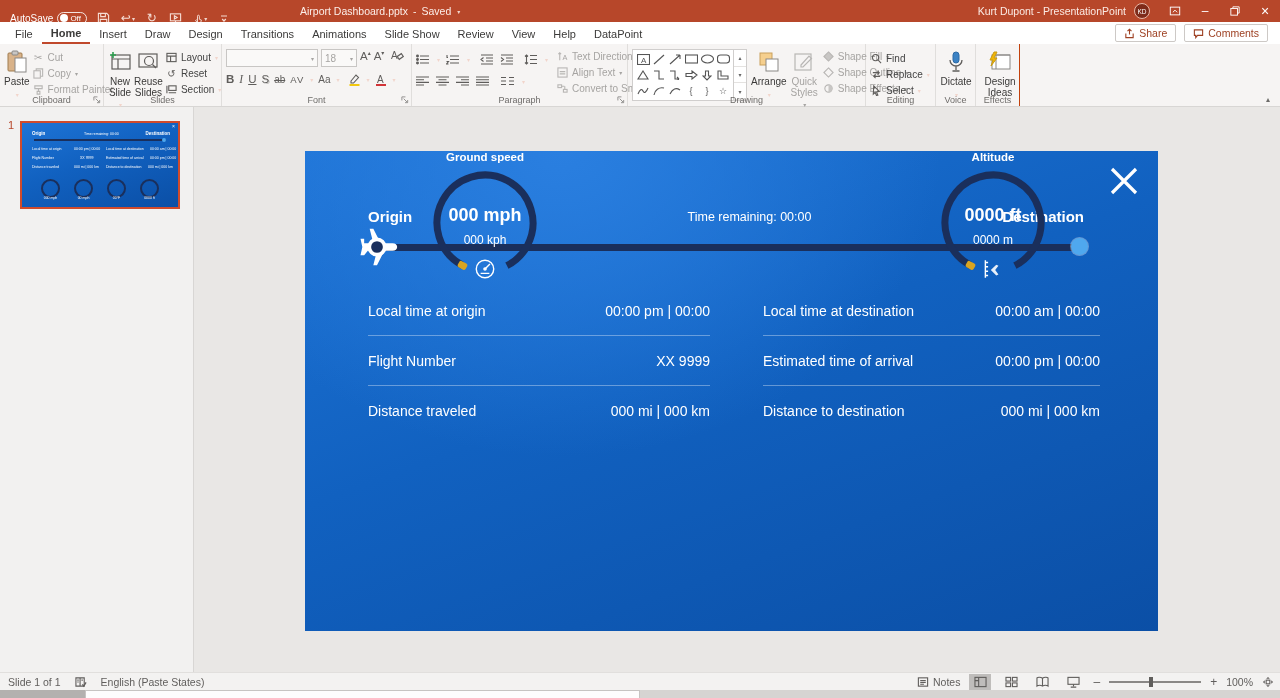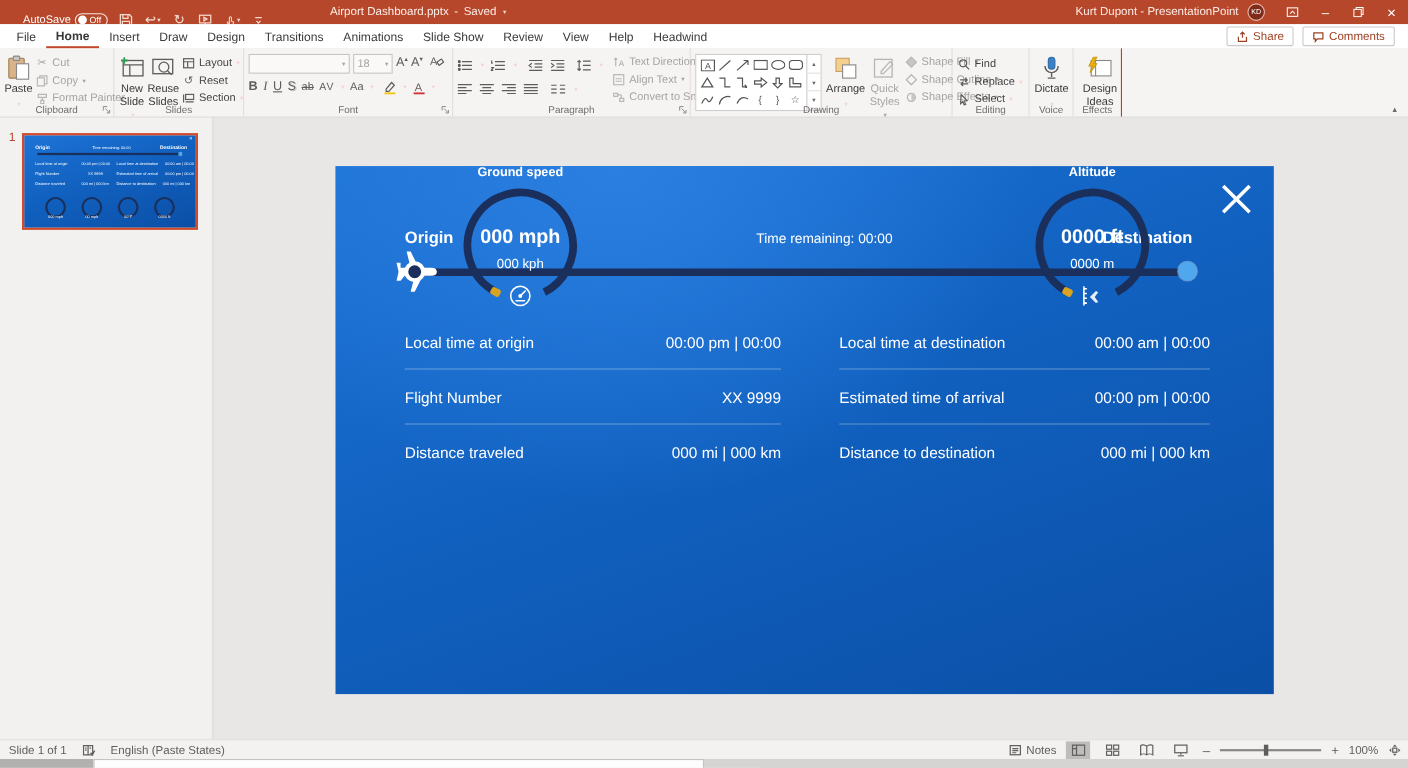--- a/index.html
+++ b/index.html
@@ -2,21 +2,21 @@
 <html><head>
 <meta charset="utf-8">
 <style>
   * { box-sizing: border-box; margin: 0; padding: 0; }
   html,body { width:1280px; height:698px; overflow:hidden; font-family:"Liberation Sans", sans-serif; cursor:default; background:#e9e7e5; }
   .abs { position:absolute; }
   svg { display:block; }
 
   
   .titlebar { position:absolute; left:0; top:0; width:1280px; height:22px; background:#b7472a; display:flex; align-items:center; color:#fff; font-size:10px; }
-  .tb-left { display:flex; align-items:center; gap:9px; padding-left:21px;margin-top:14px; }
+  .tb-left { display:flex; align-items:center; gap:9px; padding-left:10px;margin-top:14px; }
   .autosave { display:flex; align-items:center; gap:4px; }
   .as-toggle { width:30px; height:13px; border:1px solid rgba(255,255,255,.85); border-radius:7px; display:flex; align-items:center; gap:2px; padding:0 2px; }
   .as-dot { width:8px; height:8px; border-radius:50%; background:#fff; }
   .as-off { font-size:8px; color:#fff; }
   .qat-ic { width:15px; height:15px; display:flex; align-items:center; justify-content:center; color:#f6ddd4; font-size:12px; }
   .qat-ic svg { stroke:#f6ddd4; fill:none; stroke-width:1.2; }
   .chev { font-size:6px; color:#f2d5cb; margin-left:1px; }
   .tb-file { position:absolute; left:300px; top:0; height:22px; display:flex; align-items:center; gap:5px; font-size:10.5px; color:#fceee9; }
   .tb-search { position:absolute; left:520px; top:3px; width:250px; height:16px; background:#edc0ae; border-radius:2px; display:flex; align-items:center; gap:7px; padding-left:28px; font-size:10px; color:#50261a; }
   .tb-search svg { stroke:#50261a; fill:none; stroke-width:1.3; }
@@ -176,21 +176,21 @@
   <span class="tab active">Home</span>
   <span class="tab">Insert</span>
   <span class="tab">Draw</span>
   <span class="tab">Design</span>
   <span class="tab">Transitions</span>
   <span class="tab">Animations</span>
   <span class="tab">Slide Show</span>
   <span class="tab">Review</span>
   <span class="tab">View</span>
   <span class="tab">Help</span>
-  <span class="tab">Headwind</span>
+  <span class="tab">DataPoint</span>
   <div class="tabs-right">
     <span class="pill-btn">
         <svg width="11" height="11" viewBox="0 0 12 12">
           <path d="M6 7 V1.5 M3.8 3.5 L6 1.3 l2.2 2.2 M2 6 v4.5 h8 V6"></path>
         </svg>
         <span>Share</span>
       </span>
     <span class="pill-btn">
         <svg width="11" height="11" viewBox="0 0 12 12">
           <path d="M1.5 2 h9 v6 h-5.5 L3 10.5 V8 h-1.5 z"></path>
@@ -742,21 +742,21 @@
     <div class="srow bord">
         <span>Estimated time of arrival</span>
         <span>00:00 pm | 00:00</span>
       </div>
     <div class="srow">
         <span>Distance to destination</span>
         <span>000 mi | 000 km</span>
       </div>
   </div>
 
-  <div class="gauge" style="left:113px">
+  <div class="gauge" style="left:125px">
     <div class="g-title">Ground speed</div>
     <svg class="g-svg" width="110" height="110" viewBox="0 0 110 110">
       <circle cx="55" cy="55" r="48" fill="none" stroke="#1a2f5c" stroke-width="7" stroke-dasharray="255 47" transform="rotate(118 55 55)"></circle>
       <rect x="-4.5" y="-3.5" width="9" height="7" rx="2" fill="#d9a421" transform="translate(32.5,97.4) rotate(28)"></rect>
     </svg>
     <div class="g-val">000 mph</div>
     <div class="g-sub">000 kph</div>
     <span class="g-ic">
         <svg width="24" height="24" viewBox="0 0 22 22">
           <circle cx="11" cy="11" r="8"></circle>

